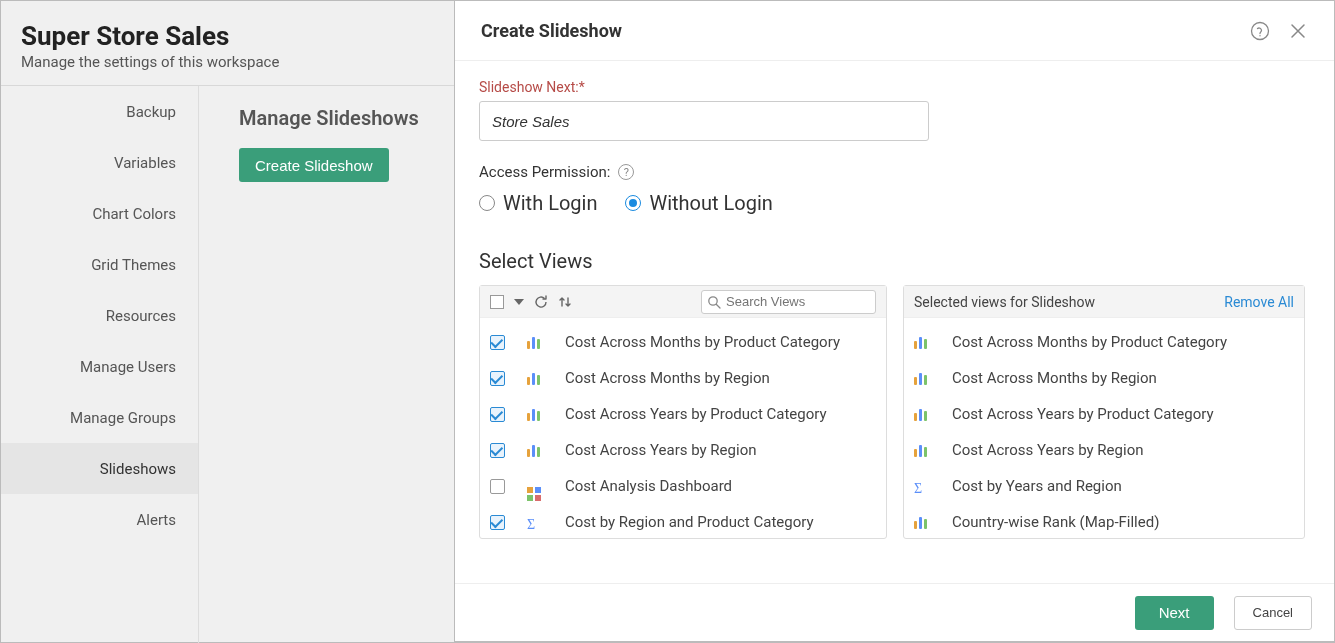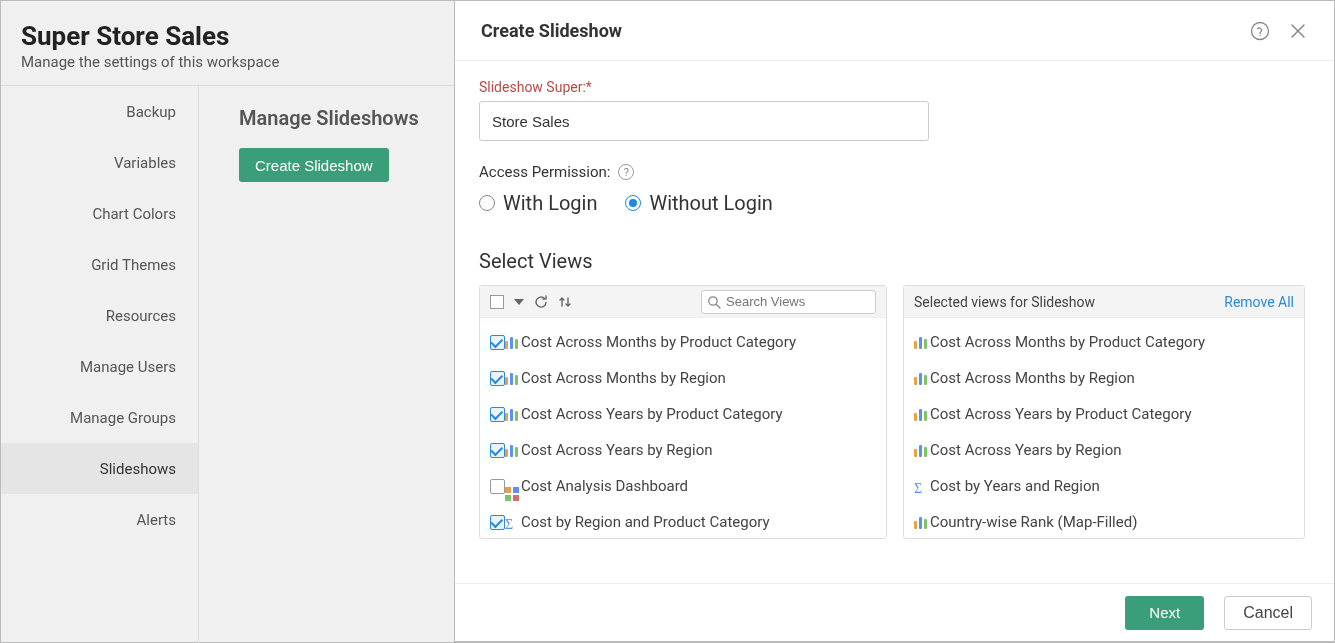--- a/index.html
+++ b/index.html
@@ -24,21 +24,21 @@
   
   .modal-mask { position: absolute; inset: 0; background: rgba(0,0,0,0.0); }
   .modal { position: absolute; top: 0; right: 0; width: 880px; height: 641px; background: #fff; border: 1px solid #bbb; border-right: none; border-top: none; display: flex; flex-direction: column; }
   .modal-head { display: flex; align-items: center; justify-content: space-between; height: 60px; padding: 0 26px 0 26px; border-bottom: 1px solid #eee; }
   .modal-title { font-size: 18px; font-weight: 700; color: #333; }
   .modal-head .icons { display: flex; align-items: center; gap: 18px; }
   .icon-btn { width: 20px; height: 20px; display: inline-flex; align-items: center; justify-content: center; color: #888; cursor: pointer; }
 
   .modal-body { flex: 1; padding: 18px 24px 0 24px; overflow: hidden; }
   .field-label { font-size: 14px; color: #b64b47; margin-bottom: 6px; }
-  .text-input { width: 450px; height: 40px; border: 1px solid #ccc; border-radius: 3px; padding: 0 12px; font-size: 15px; color: #333; }
+  .text-input { width: 450px; height: 40px; border: 1px solid #ccc; border-radius: 3px; padding: 0 12px; font-size: 15px; color: #333; font-style: italic; }
 
   .perm-row { display: flex; align-items: center; gap: 8px; margin-top: 22px; font-size: 15px; color: #333; }
   .help-circle { width: 16px; height: 16px; border: 1px solid #999; border-radius: 50%; display: inline-flex; align-items: center; justify-content: center; font-size: 11px; color: #888; }
   .radio-row { display: flex; align-items: center; gap: 28px; margin-top: 10px; font-size: 20px; }
   .radio { display: inline-flex; align-items: center; gap: 8px; cursor: pointer; }
   .radio .circle { width: 16px; height: 16px; border: 1.5px solid #888; border-radius: 50%; display: inline-flex; align-items: center; justify-content: center; }
   .radio.checked .circle { border-color: #1a8be0; }
   .radio.checked .circle::after { content: ""; width: 8px; height: 8px; background: #1a8be0; border-radius: 50%; }
 
   .section-heading { font-size: 20px; color: #333; margin-top: 34px; }
@@ -53,38 +53,38 @@
   .tool-checkbox { width: 14px; height: 14px; border: 1px solid #999; background: #fff; }
   .panel-head .spacer { flex: 1; }
   .search-box { position: relative; width: 175px; height: 24px; }
   .search-box input { width: 100%; height: 100%; border: 1px solid #ccc; border-radius: 3px; padding: 0 6px 0 24px; font-size: 13px; color: #555; }
   .search-box .mag { position: absolute; left: 6px; top: 4px; color: #888; }
 
   .panel-right .panel-head { justify-content: space-between; font-size: 14px; color: #444; }
   .link { color: #2a8ad4; cursor: pointer; font-size: 14px; }
 
   .list { flex: 1; overflow-y: auto; padding: 6px 0; }
-  .row { display: flex; align-items: center; height: 36px; padding: 0 10px; gap: 0; font-size: 15px; color: #444; }
+  .row { display: flex; align-items: center; height: 36px; padding: 0 10px; gap: 22px; font-size: 15px; color: #444; }
   .chk { width: 15px; height: 15px; border: 1px solid #2a8ad4; border-radius: 2px; background: #e9f3fc; display: inline-flex; align-items: center; justify-content: center; cursor: pointer; flex-shrink: 0; }
   .chk.checked::after { content: ""; width: 9px; height: 5px; border-left: 2px solid #2a8ad4; border-bottom: 2px solid #2a8ad4; transform: rotate(-45deg) translate(0px,-1px); }
   .chk.unchecked { background: #fff; border-color: #999; }
   .view-icon { width: 16px; height: 14px; flex-shrink: 0; }
   .ico-bars { display: inline-flex; align-items: flex-end; gap: 2px; }
   .ico-bars span { width: 3px; border-radius: 1px; }
   .b1 { height: 8px; background: #e6a23c; }
   .b2 { height: 12px; background: #5b8ff9; }
   .b3 { height: 10px; background: #7cc36a; }
   .ico-dash { display: inline-grid; grid-template-columns: 6px 6px; grid-template-rows: 6px 6px; gap: 2px; }
   .ico-dash span:nth-child(1){background:#e6a23c;} .ico-dash span:nth-child(2){background:#5b8ff9;}
   .ico-dash span:nth-child(3){background:#7cc36a;} .ico-dash span:nth-child(4){background:#d96c6c;}
   .ico-sigma { font-family: serif; font-size: 14px; color: #5b8ff9; line-height: 1; }
 
   .modal-foot { height: 58px; border-top: 1px solid #eee; display: flex; align-items: center; justify-content: flex-end; gap: 20px; padding: 0 22px; }
   .btn-next { height: 34px; padding: 0 24px; background: #3a9e7a; color: #fff; border: none; border-radius: 3px; font-size: 15px; cursor: pointer; }
-  .btn-cancel { height: 34px; padding: 0 18px; background: #fff; color: #444; border: 1px solid #ccc; border-radius: 3px; font-size: 16px; cursor: pointer; }
+  .btn-cancel { height: 34px; padding: 0 18px; background: #fff; color: #444; border: 1px solid #ccc; border-radius: 3px; font-size: 13px; cursor: pointer; }
 </style>
 </head>
 <body>
 
 <div class="app">
 
   <div class="page">
     <div class="page-head">
       <div class="page-title">Super Store Sales</div>
       <div class="page-subtitle">Manage the settings of this workspace</div>
@@ -122,21 +122,21 @@
         </span>
         <span class="icon-btn">
           <svg width="18" height="18" viewBox="0 0 18 18" stroke="currentColor" stroke-width="1.5" stroke-linecap="round">
               <path d="M3 3 L15 15 M15 3 L3 15"></path>
             </svg>
         </span>
       </div>
     </div>
 
     <div class="modal-body">
-      <div class="field-label">Slideshow Super:*</div>
+      <div class="field-label">Slideshow Next:*</div>
       <input class="text-input" type="text" value="Store Sales" style="">
 
       <div class="perm-row">
         <span>Access Permission:</span>
         <span class="help-circle">?</span>
       </div>
       <div class="radio-row">
         <span class="radio" id="radio-with">
           <span class="circle"></span>
           <span>With Login</span>

